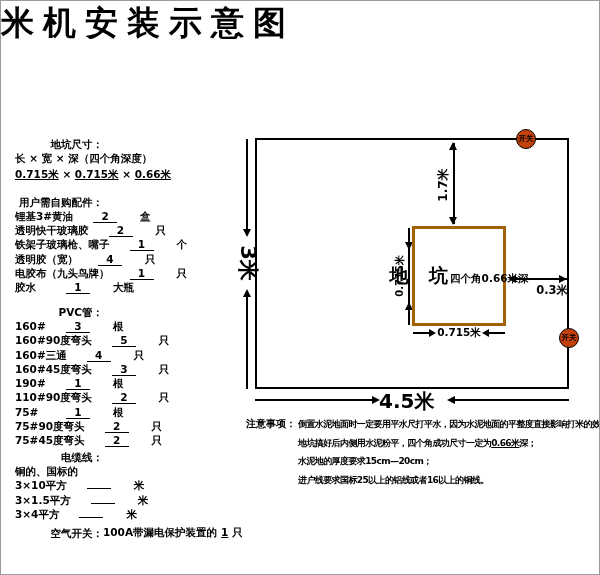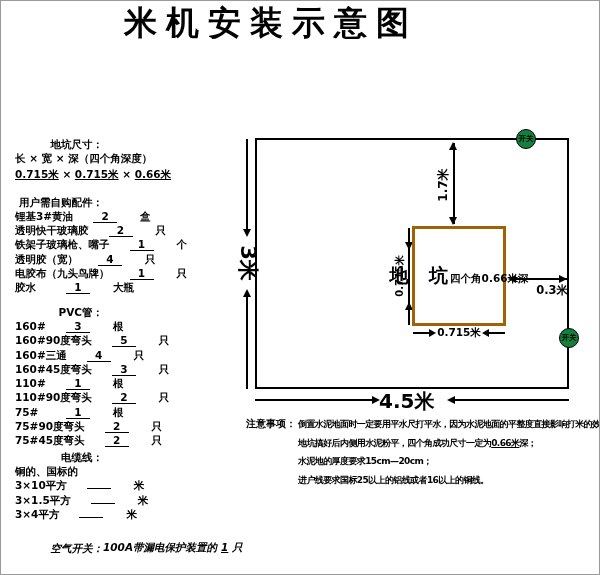--- a/index.html
+++ b/index.html
@@ -2,46 +2,46 @@
 <html><head>
 <meta charset="utf-8">
 <style>
   html,body{margin:0;padding:0;background:#fff;}
   .canvas{
     position:relative; width:598px; height:573px; border:1px solid #9a9a9a;
     background:#fff; overflow:hidden; color:#000;
     font-family:"DejaVu Sans", sans-serif; font-weight:bold;
   }
   
-  .title{position:absolute; left:0; top:44; width:540px; text-align:center;
+  .title{position:absolute; left:0; top:44; width:540px; 
          font-size:33px; letter-spacing:9px; white-space:nowrap;}
   
   .left-panel{position:absolute; left:14px; top:136px; width:238px; font-size:10.5px;}
   .section{display:flex;flex-direction:column;}
   .sec-label{width:88px; text-align:right; flex-shrink:0; white-space:nowrap; line-height:14.3px;}
   .sec-items{width:130px;}
   .row{display:flex; align-items:baseline; line-height:14.3px; height:14.3px;gap:20px;}
   .nm{flex:1; white-space:nowrap; overflow:visible;}
   .qty{min-width:24px; text-align:center; border-bottom:1.3px solid #000; line-height:11px;}
   .un{width:32px; padding-left:3px; white-space:nowrap;}
   .formula{white-space:nowrap; line-height:14.3px;}
   .dimvals{white-space:nowrap; line-height:16px;}
   .dimvals u, .uline{text-decoration:underline;}
   .mt14{margin-top:13px;} .mt11{margin-top:10px;} .mt1{margin-top:2px;}
-  .air{display:flex; margin-top:20px; white-space:nowrap;font-style:italic;}
+  .air{display:flex; margin-top:5px; white-space:nowrap;}
   
   .diagram{position:absolute; left:254px; top:137px; width:314px; height:251px;
            border:2px solid #000; box-sizing:border-box;}
   .pit{position:absolute; left:155px; top:86px; width:94px; height:100px;
        border:3px solid #a16207; box-sizing:border-box; display:flex; 
        align-items:center; justify-content:center; background:#fff;}
   .pit-title{font-size:19px; word-spacing:10px; letter-spacing:2px; white-space:nowrap;}
   .pit-sub{font-size:10.5px; white-space:nowrap; margin-top:6px;}
   .switch{position:absolute; width:20px; height:20px; border:1.5px solid #000; border-radius:50%;
-          background:#15803d; box-sizing:border-box; display:flex; align-items:center; justify-content:center;
+          background:#c2410c; box-sizing:border-box; display:flex; align-items:center; justify-content:center;
           font-size:7.5px; z-index:3; white-space:nowrap;}
   .vl{position:absolute; width:2px; background:#000;}
   .hl{position:absolute; height:2px; background:#000;}
   .tri{position:absolute; width:0; height:0;}
   .tri.up{border-left:4px solid transparent; border-right:4px solid transparent; border-bottom:8px solid #000;}
   .tri.down{border-left:4px solid transparent; border-right:4px solid transparent; border-top:8px solid #000;}
   .tri.left{border-top:4px solid transparent; border-bottom:4px solid transparent; border-right:8px solid #000;}
   .tri.right{border-top:4px solid transparent; border-bottom:4px solid transparent; border-left:8px solid #000;}
   .rot-ccw{position:absolute; transform:translate(-50%,-50%) rotate(-90deg); white-space:nowrap;}
   .rot-cw{position:absolute; transform:translate(-50%,-50%) rotate(90deg); white-space:nowrap;}
@@ -139,21 +139,21 @@
             <span class="nm">160#三通</span>
             <span class="qty">4</span>
             <span class="un">只</span>
           </div>
         <div class="row">
             <span class="nm">160#45度弯头</span>
             <span class="qty">3</span>
             <span class="un">只</span>
           </div>
         <div class="row">
-            <span class="nm">110#</span>
+            <span class="nm">190#</span>
             <span class="qty">1</span>
             <span class="un">根</span>
           </div>
         <div class="row">
             <span class="nm">110#90度弯头</span>
             <span class="qty">2</span>
             <span class="un">只</span>
           </div>
         <div class="row">
             <span class="nm">75#</span>

